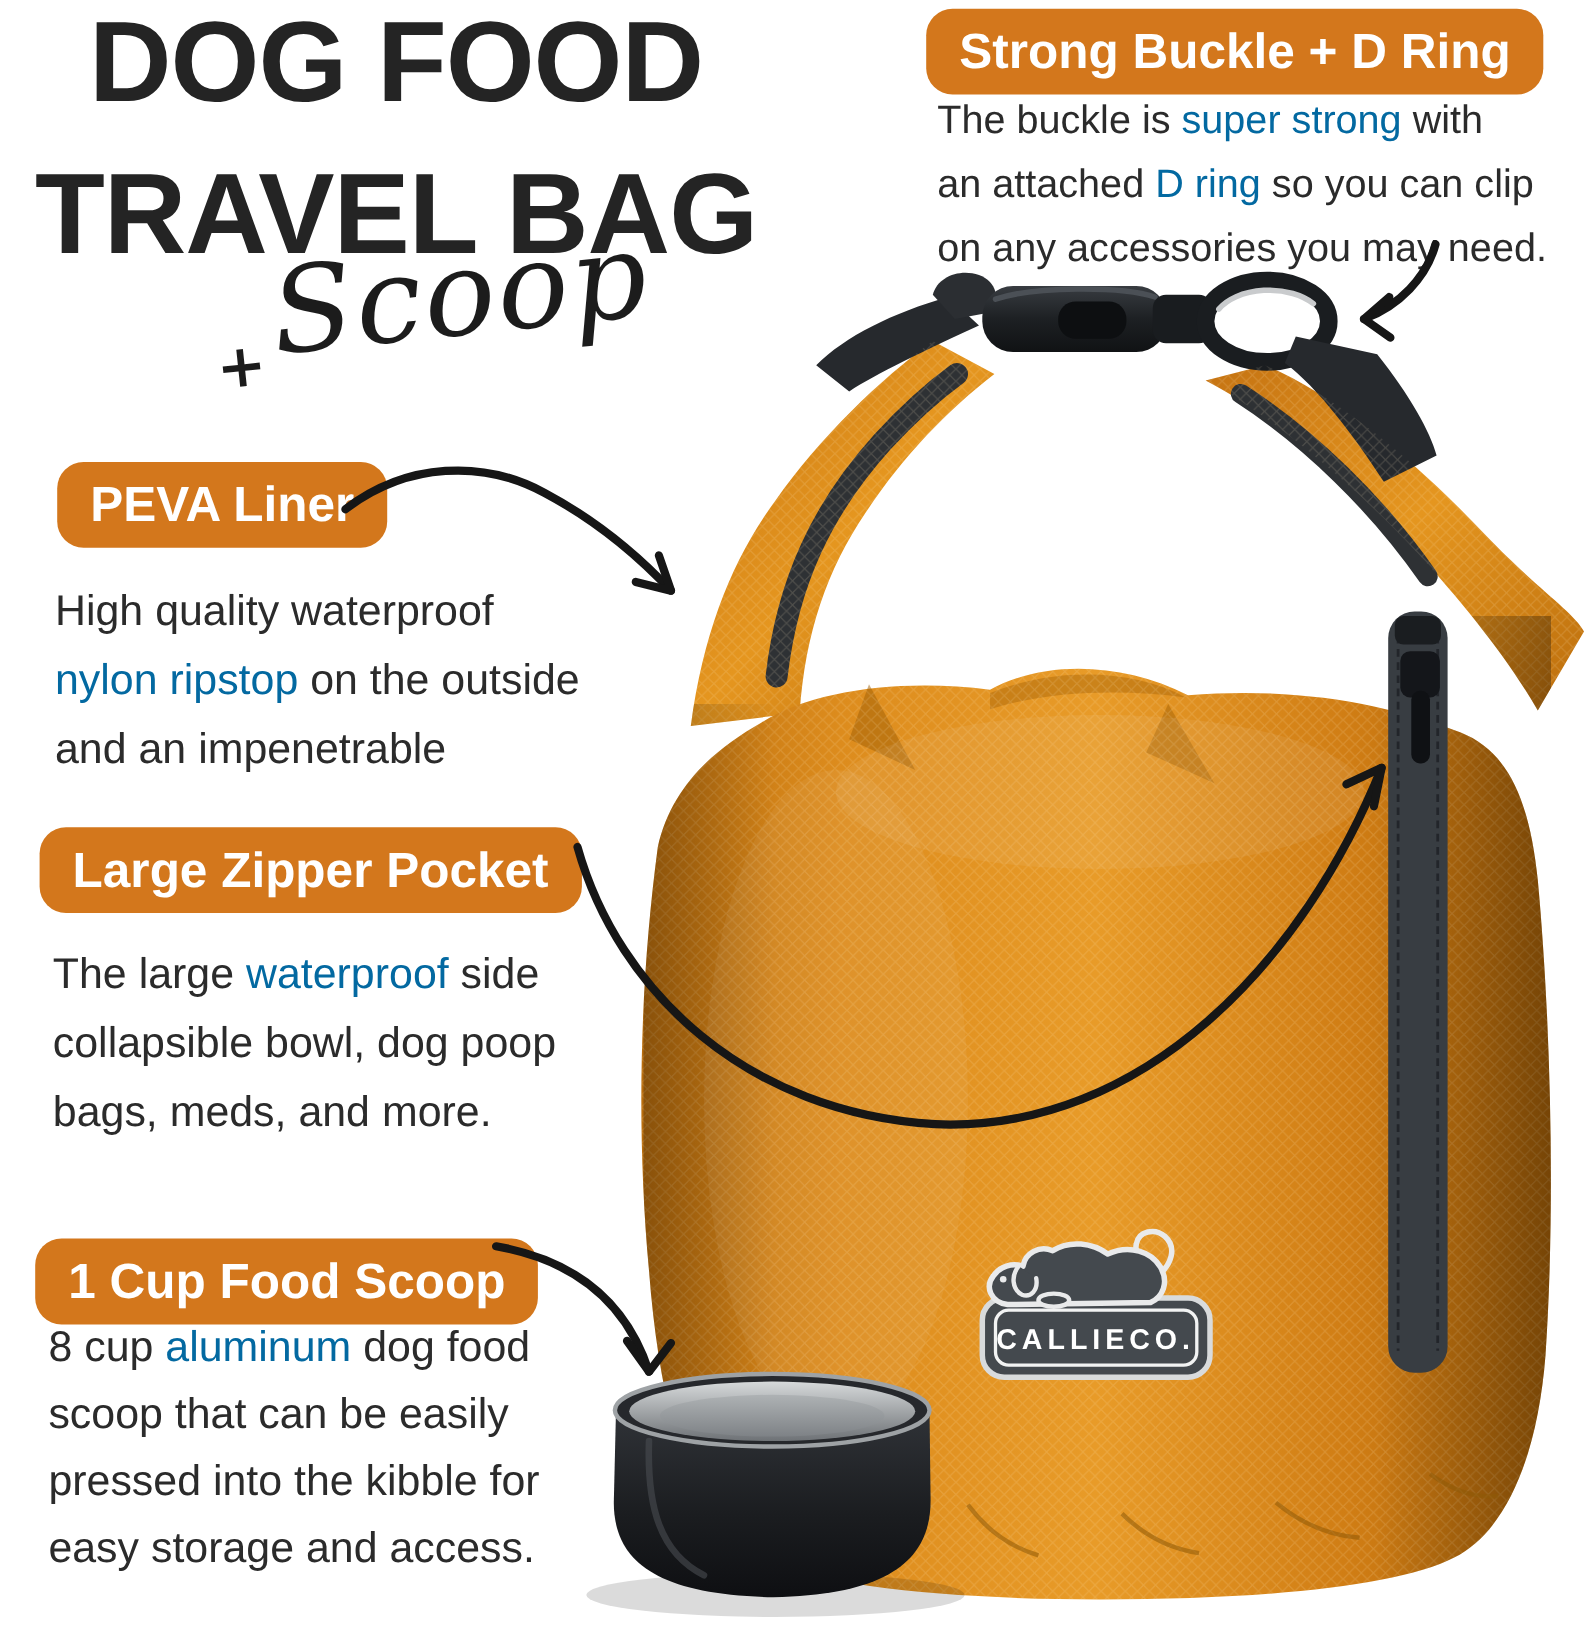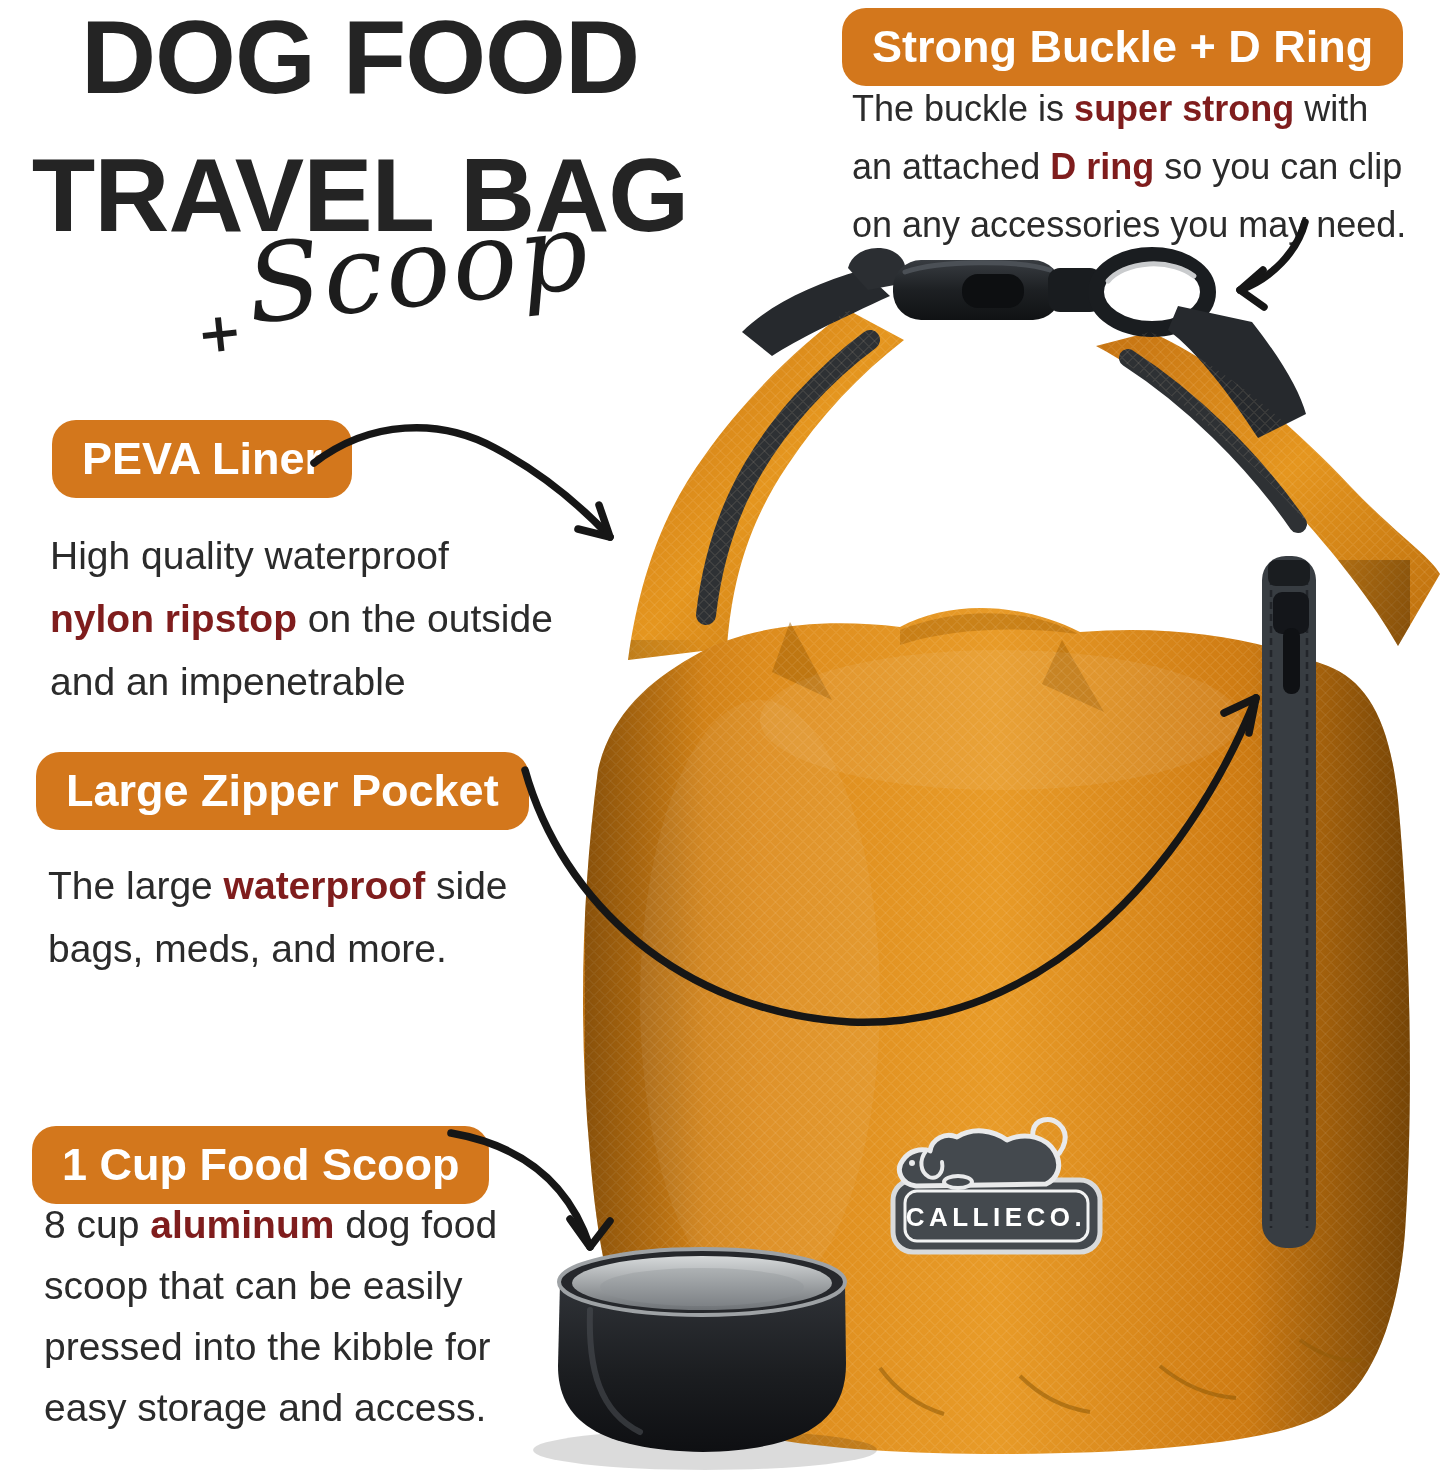--- a/index.html
+++ b/index.html
@@ -23,21 +23,21 @@
   .script-plus{font-size:54px;font-weight:bold;margin-top:74px;margin-right:10px;font-family:"DejaVu Serif",serif;}
   .script-word{font-family:"DejaVu Serif",serif;font-style:italic;font-size:108px;letter-spacing:2px;}
   
   .badge{
     display:inline-block;background:var(--badge-bg);color:#ffffff;
     font-weight:bold;border-radius:24px;white-space:nowrap;margin-left:30px;
   }
   .badge-lg{font-size:45px;padding:13px 30px;}
   .desc{color:var(--text-dark);}
   .desc .tline{white-space:nowrap;}
-  .desc b{font-weight:bold;color:#7f1d1d;margin-top:10px;}
+  .desc b{font-weight:normal;color:#0369a1;margin-top:10px;}
   .desc-right{left:852px;top:80px;font-size:36px;line-height:58px;}
   .desc-left{font-size:39px;line-height:63px;}
   #callout-buckle-badge{left:812px;top:8px;}
   #callout-liner-badge{left:22px;top:420px;}
   #callout-liner-desc{left:50px;top:524px;}
   #callout-pocket-badge{left:6px;top:752px;text-align:center;}
   #callout-pocket-desc{left:48px;top:854px;}
   #callout-scoop-badge{left:2px;top:1126px;}
   #callout-scoop-desc{left:44px;top:1194px;line-height:61px;}
   
@@ -67,20 +67,21 @@
 <div class="abs badge badge-lg" id="callout-liner-badge">PEVA Liner</div>
 <div class="abs desc desc-left" id="callout-liner-desc">
     <div class="tline"><span>High quality waterproof</span></div>
     <div class="tline"><b>nylon ripstop</b><span> on the outside</span></div>
     <div class="tline"><span>and an impenetrable</span></div>
   </div>
 
 <div class="abs badge badge-lg" id="callout-pocket-badge">Large Zipper Pocket</div>
 <div class="abs desc desc-left" id="callout-pocket-desc">
     <div class="tline"><span>The large </span><b>waterproof</b><span> side</span></div>
+    <div class="tline"><span>collapsible bowl, dog poop</span></div>
     <div class="tline"><span>bags, meds, and more.</span></div>
   </div>
 
 <div class="abs badge badge-lg" id="callout-scoop-badge">1 Cup Food Scoop</div>
 <div class="abs desc desc-left" id="callout-scoop-desc">
     <div class="tline"><span>8 cup </span><b>aluminum</b><span> dog food</span></div>
     <div class="tline"><span>scoop that can be easily</span></div>
     <div class="tline"><span>pressed into the kibble for</span></div>
     <div class="tline"><span>easy storage and access.</span></div>
   </div>

